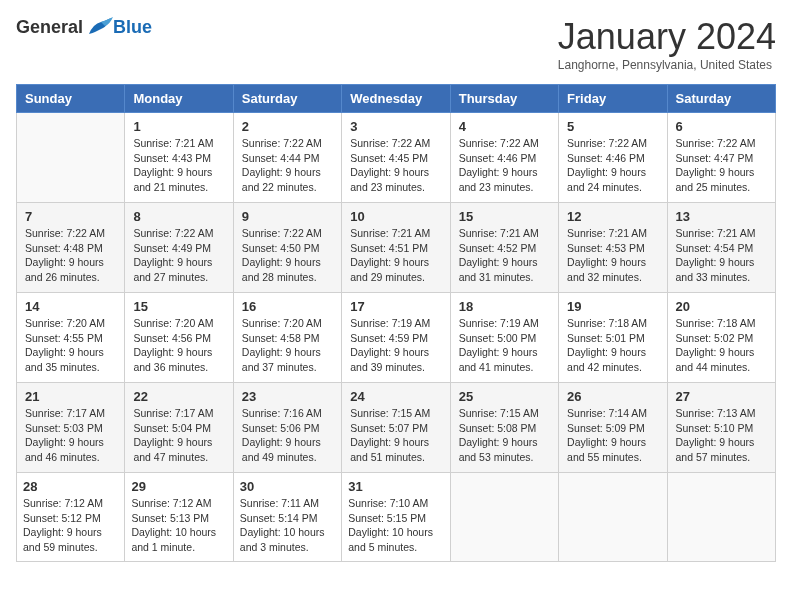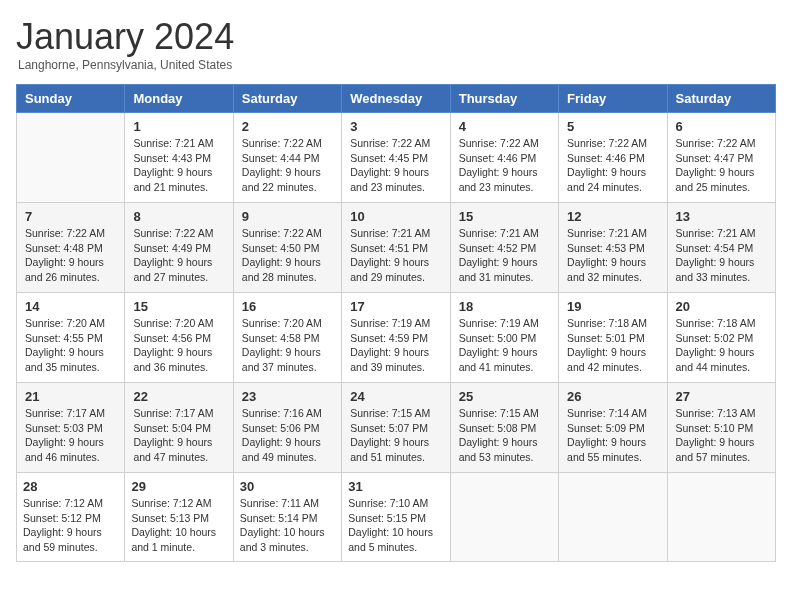--- a/index.html
+++ b/index.html
@@ -34,21 +34,21 @@
       font-size: 18px;
       font-weight: bold;
       color: #1a6bb5;
     }
     .logo-bird {
       width: 28px;
       height: 22px;
       margin-left: 2px;
     }
     .title-section {
-      text-align: center;
+      text-align: left;
     }
     .month-title {
       font-size: 36px;
       font-weight: normal;
       color: #333;
     }
     .location-title {
       font-size: 12px;
       color: #555;
     }
@@ -95,20 +95,30 @@
     }
     tbody tr:last-child td {
       height: 80px;
       padding-left: 6px;
     }
   </style>
 </head>
 <body>
 
 <div class="header-section">
+  <div class="logo">
+    <div class="logo-text">
+      <span class="logo-general">General</span>
+      <svg class="logo-bird" viewBox="0 0 28 22" xmlns="http://www.w3.org/2000/svg">
+        <path d="M4 18 Q8 8 16 6 Q20 5 26 2 Q22 10 18 12 Q14 14 10 16 Q8 17 4 18Z" fill="#1a6bb5"></path>
+        <path d="M16 6 Q22 4 28 1 Q25 8 20 10Z" fill="#4a9fd5"></path>
+      </svg>
+      <span class="logo-blue">Blue</span>
+    </div>
+  </div>
   <div class="title-section">
     <div class="month-title">January 2024</div>
     <div class="location-title">Langhorne, Pennsylvania, United States</div>
   </div>
 </div>
 
 <table>
   <thead>
     <tr>
     <th>Sunday</th>

